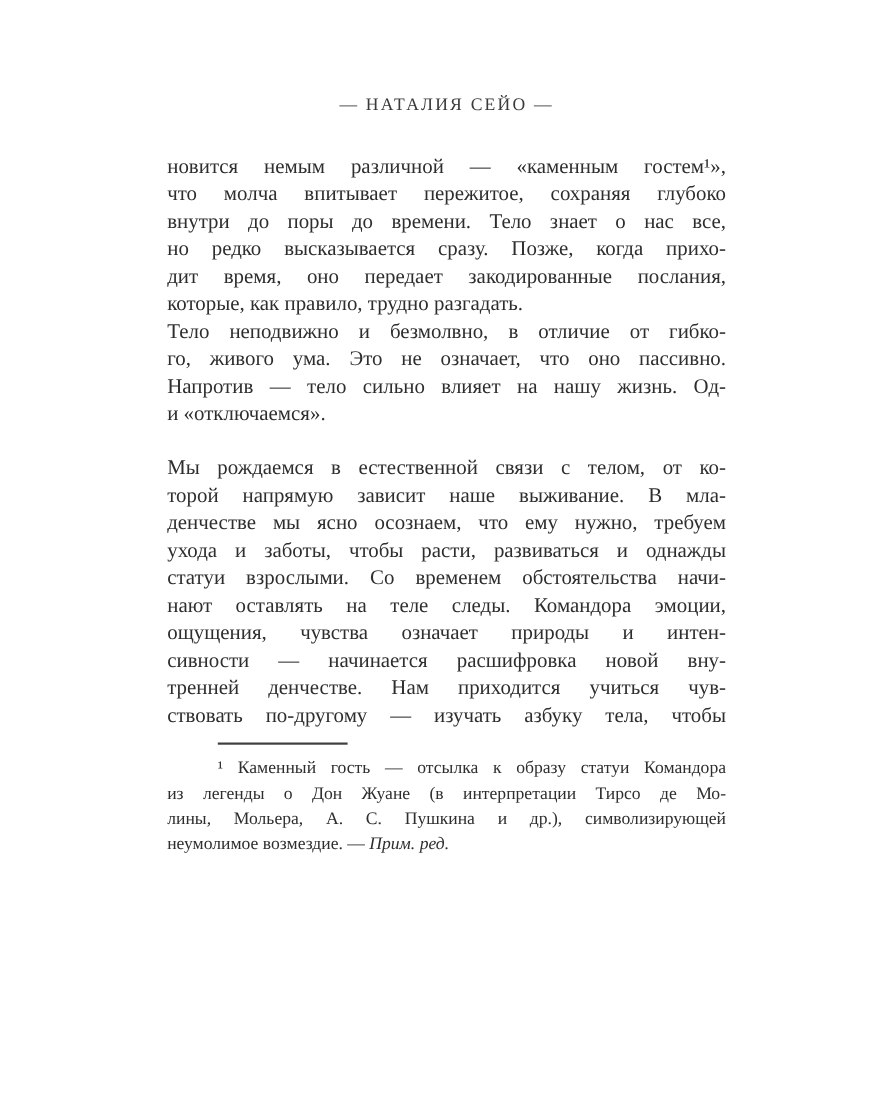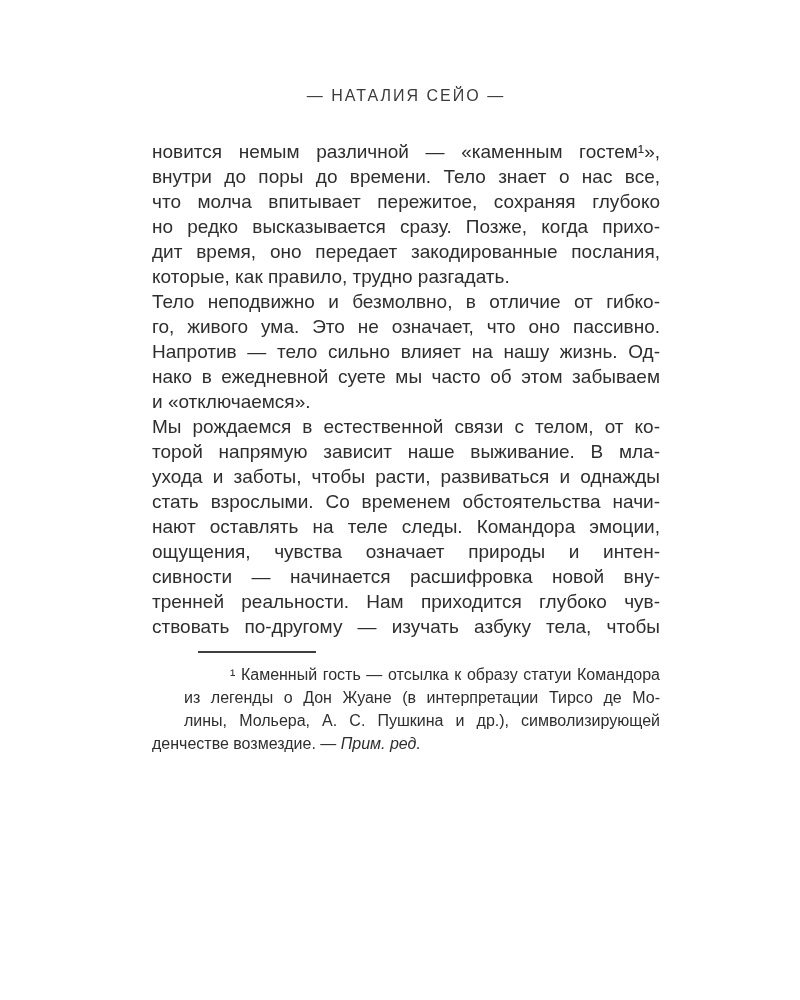--- a/index.html
+++ b/index.html
@@ -8,21 +8,21 @@
     --rule: #3f3f3f;
     --bg: #ffffff;
   }
   * { margin: 0; padding: 0; box-sizing: border-box; }
   html, body { background: var(--bg); }
   .page {
     position: relative;
     width: 800px;
     height: 797px;
     background: var(--bg);
-    font-family: Liberation Sans, sans-serif;
+    font-family: Liberation Serif, serif;
     color: var(--text);
     overflow: hidden;
   }
   .content {
     position: absolute;
     left: 152px;
     top: 0;
     width: 508px;
   }
   .header {
@@ -32,41 +32,41 @@
     line-height: 20px;
     letter-spacing: 2px;
     color: #3a3a3a;
   }
   .para {
     font-size: 19px;
     line-height: 25px;
   }
   .para.p1 { margin-top: 33px; }
   .para.p2 { }
-  .para.p3 { }
+  .para.p3 { margin-top: 24px; }
   .tline {
     text-align: justify;
     text-align-last: justify;
     white-space: normal;
   }
   .para.endpara .tline:last-child {
     text-align-last: left;
   }
   .footnote { margin-top: 12px; }
   .fn-rule {
     width: 118px;
     height: 2px;
     margin-left: 46px;
     background: var(--rule);
   }
   .fn-lines, .fn-last {
     font-size: 16px;
     line-height: 23px;
   }
-  .fn-lines { margin-top: 10px; margin-left: 32px; }
+  .fn-lines { margin-top: 10px; }
   .fn-lines .tline:first-child { text-indent: 46px; }
   .fn-last { text-align: left; }
   .fn-last .italic { font-style: italic; }
   .pagenum {
     position: absolute;
     left: 0;
     top: 874px;
     width: 100%;
     text-align: center;
     font-size: 17px;
@@ -77,55 +77,55 @@
 </head>
 <body>
 
 <div class="page">
   <div class="content">
 
     <div class="header">— НАТАЛИЯ СЕЙО —</div>
 
     <div class="para p1 endpara">
         <div class="tline">новится немым различной — «каменным гостем¹»,</div>
+        <div class="tline">что молча впитывает пережитое, сохраняя глубоко</div>
         <div class="tline">внутри до поры до времени. Тело знает о нас все,</div>
-        <div class="tline">что молча впитывает пережитое, сохраняя глубоко</div>
         <div class="tline">но редко высказывается сразу. Позже, когда прихо-</div>
         <div class="tline">дит время, оно передает закодированные послания,</div>
         <div class="tline">которые, как правило, трудно разгадать.</div>
       </div>
 
     <div class="para p2 endpara">
         <div class="tline">Тело неподвижно и безмолвно, в отличие от гибко-</div>
         <div class="tline">го, живого ума. Это не означает, что оно пассивно.</div>
         <div class="tline">Напротив — тело сильно влияет на нашу жизнь. Од-</div>
-        <div class="tline">нако в ежедневной суете мы часто об этом забываем</div>
         <div class="tline">и «отключаемся».</div>
       </div>
 
     <div class="para p3">
         <div class="tline">Мы рождаемся в естественной связи с телом, от ко-</div>
         <div class="tline">торой напрямую зависит наше выживание. В мла-</div>
+        <div class="tline">денчестве мы ясно осознаем, что ему нужно, требуем</div>
         <div class="tline">ухода и заботы, чтобы расти, развиваться и однажды</div>
-        <div class="tline">стать взрослыми. Со временем обстоятельства начи-</div>
+        <div class="tline">статуи взрослыми. Со временем обстоятельства начи-</div>
         <div class="tline">нают оставлять на теле следы. Командора эмоции,</div>
         <div class="tline">ощущения, чувства означает природы и интен-</div>
         <div class="tline">сивности — начинается расшифровка новой вну-</div>
-        <div class="tline">тренней реальности. Нам приходится глубоко чув-</div>
+        <div class="tline">тренней денчестве. Нам приходится учиться чув-</div>
         <div class="tline">ствовать по-другому — изучать азбуку тела, чтобы</div>
       </div>
 
     <div class="footnote">
       <div class="fn-rule"></div>
       <div class="fn-lines">
           <div class="tline">¹ Каменный гость — отсылка к образу статуи Командора</div>
           <div class="tline">из легенды о Дон Жуане (в интерпретации Тирсо де Мо-</div>
           <div class="tline">лины, Мольера, А. С. Пушкина и др.), символизирующей</div>
         </div>
       <div class="fn-last">
-        <span>денчестве возмездие. — </span><span class="italic">Прим. ред.</span>
+        <span>неумолимое возмездие. — </span><span class="italic">Прим. ред.</span>
       </div>
     </div>
 
   </div>
 
   <div class="pagenum">— 14 —</div>
 </div>
 
 </body></html>

